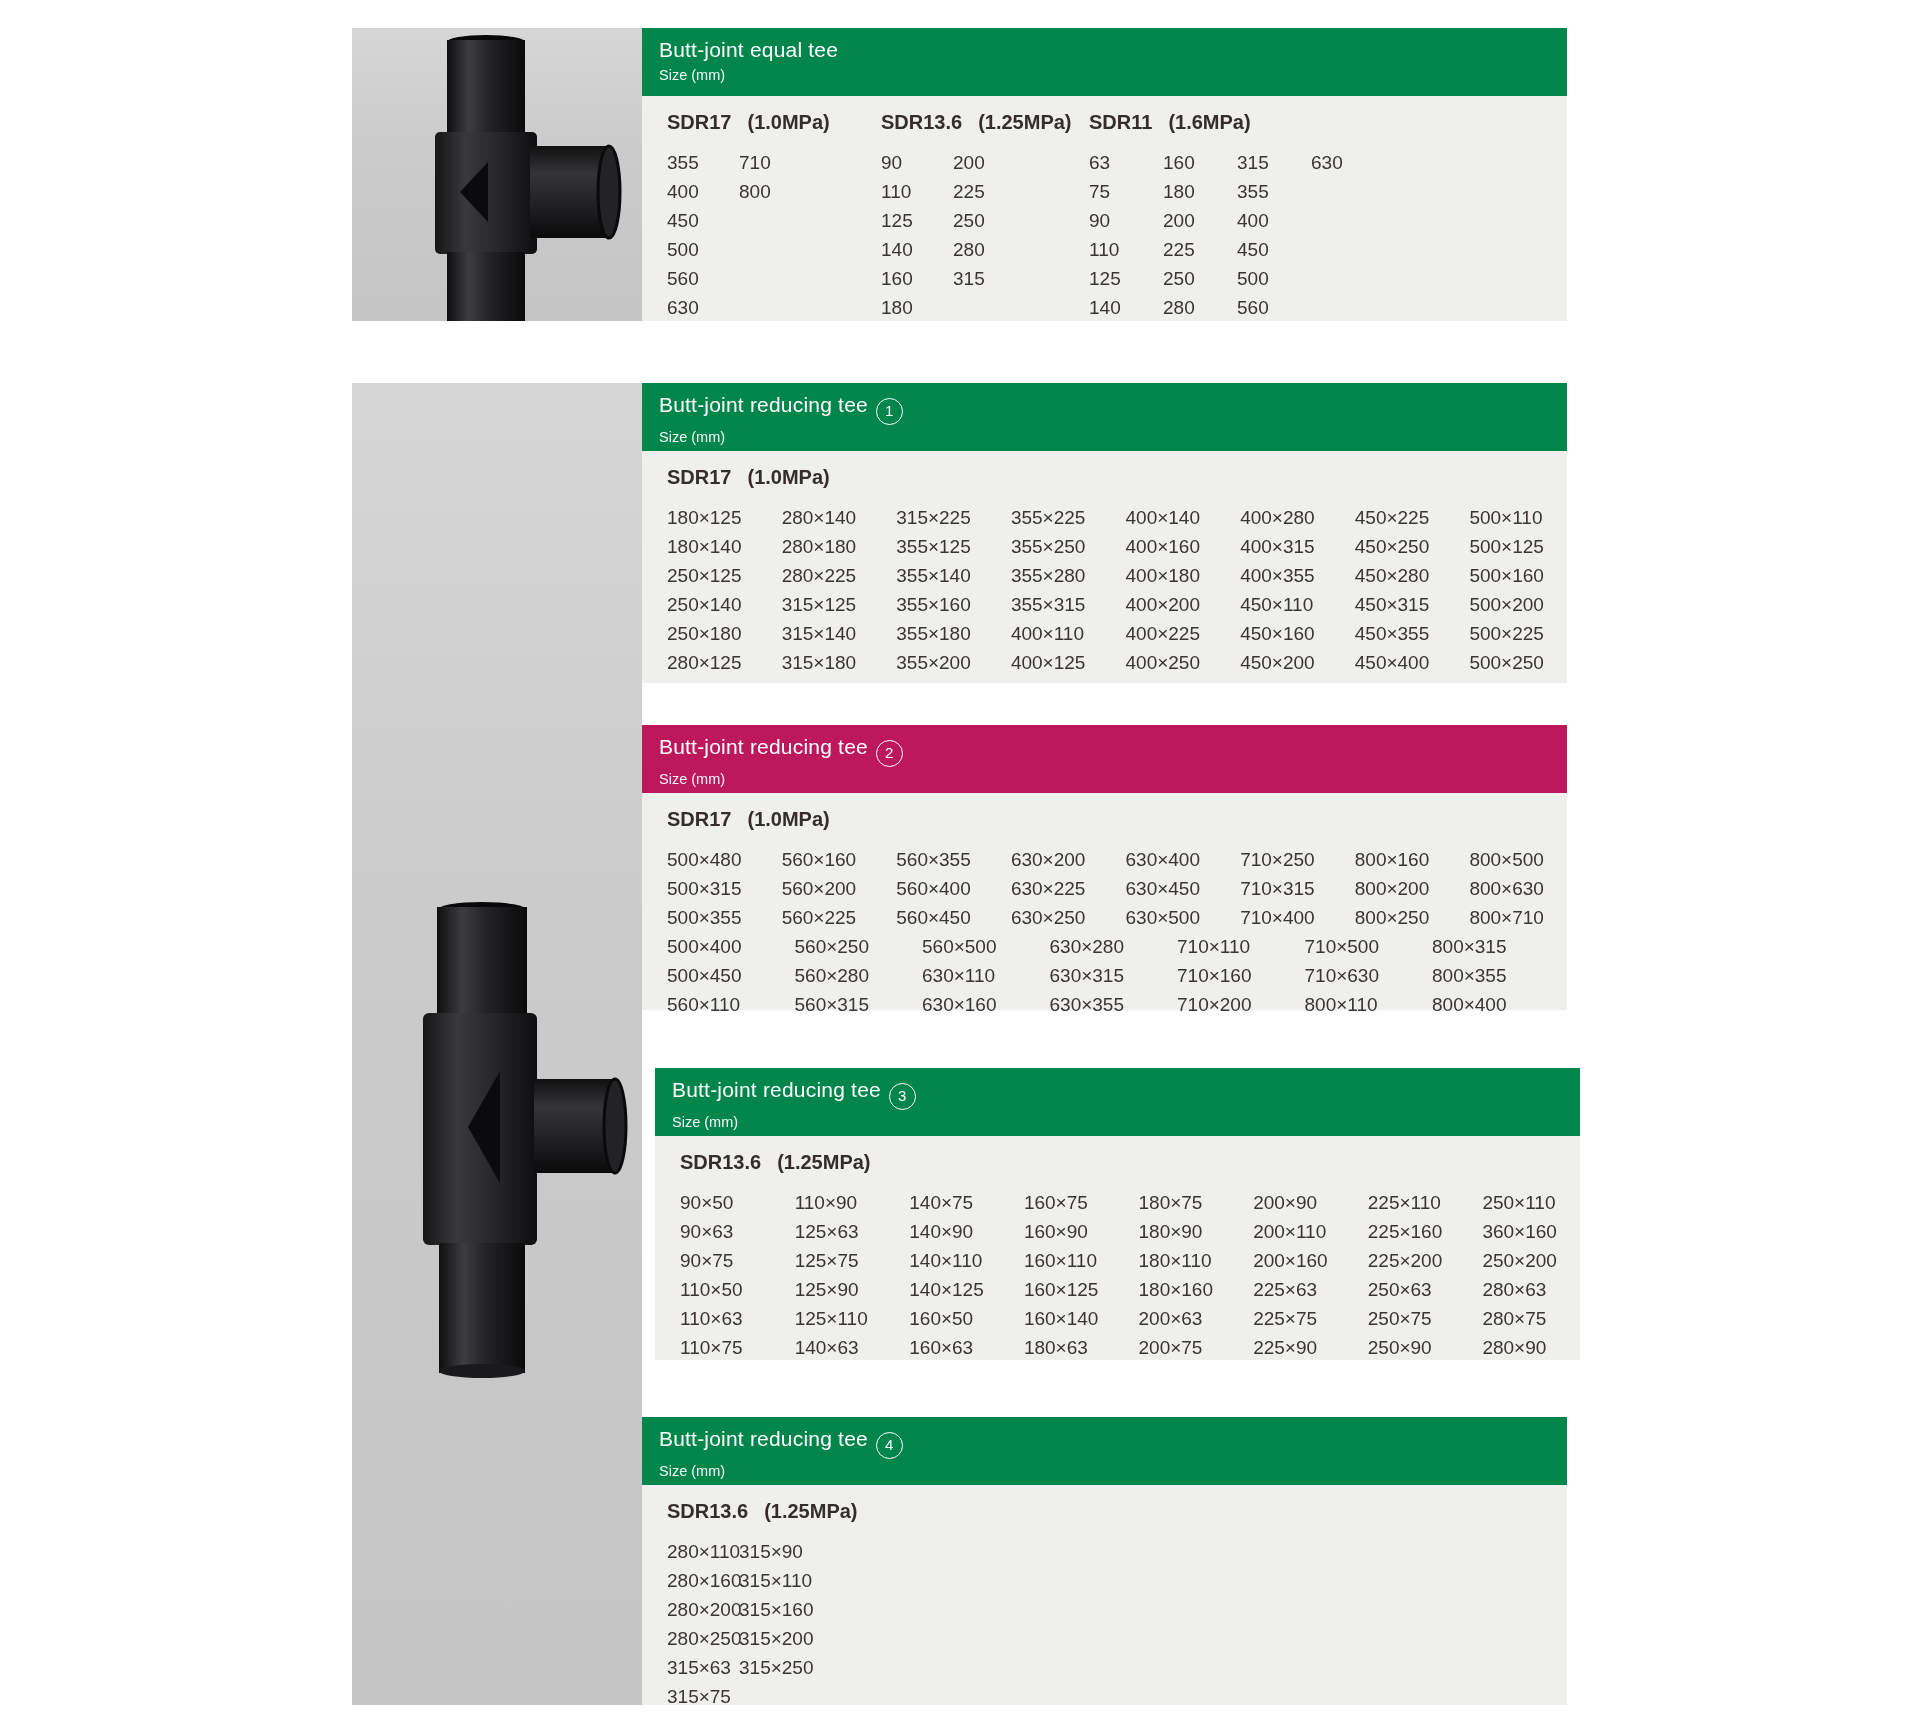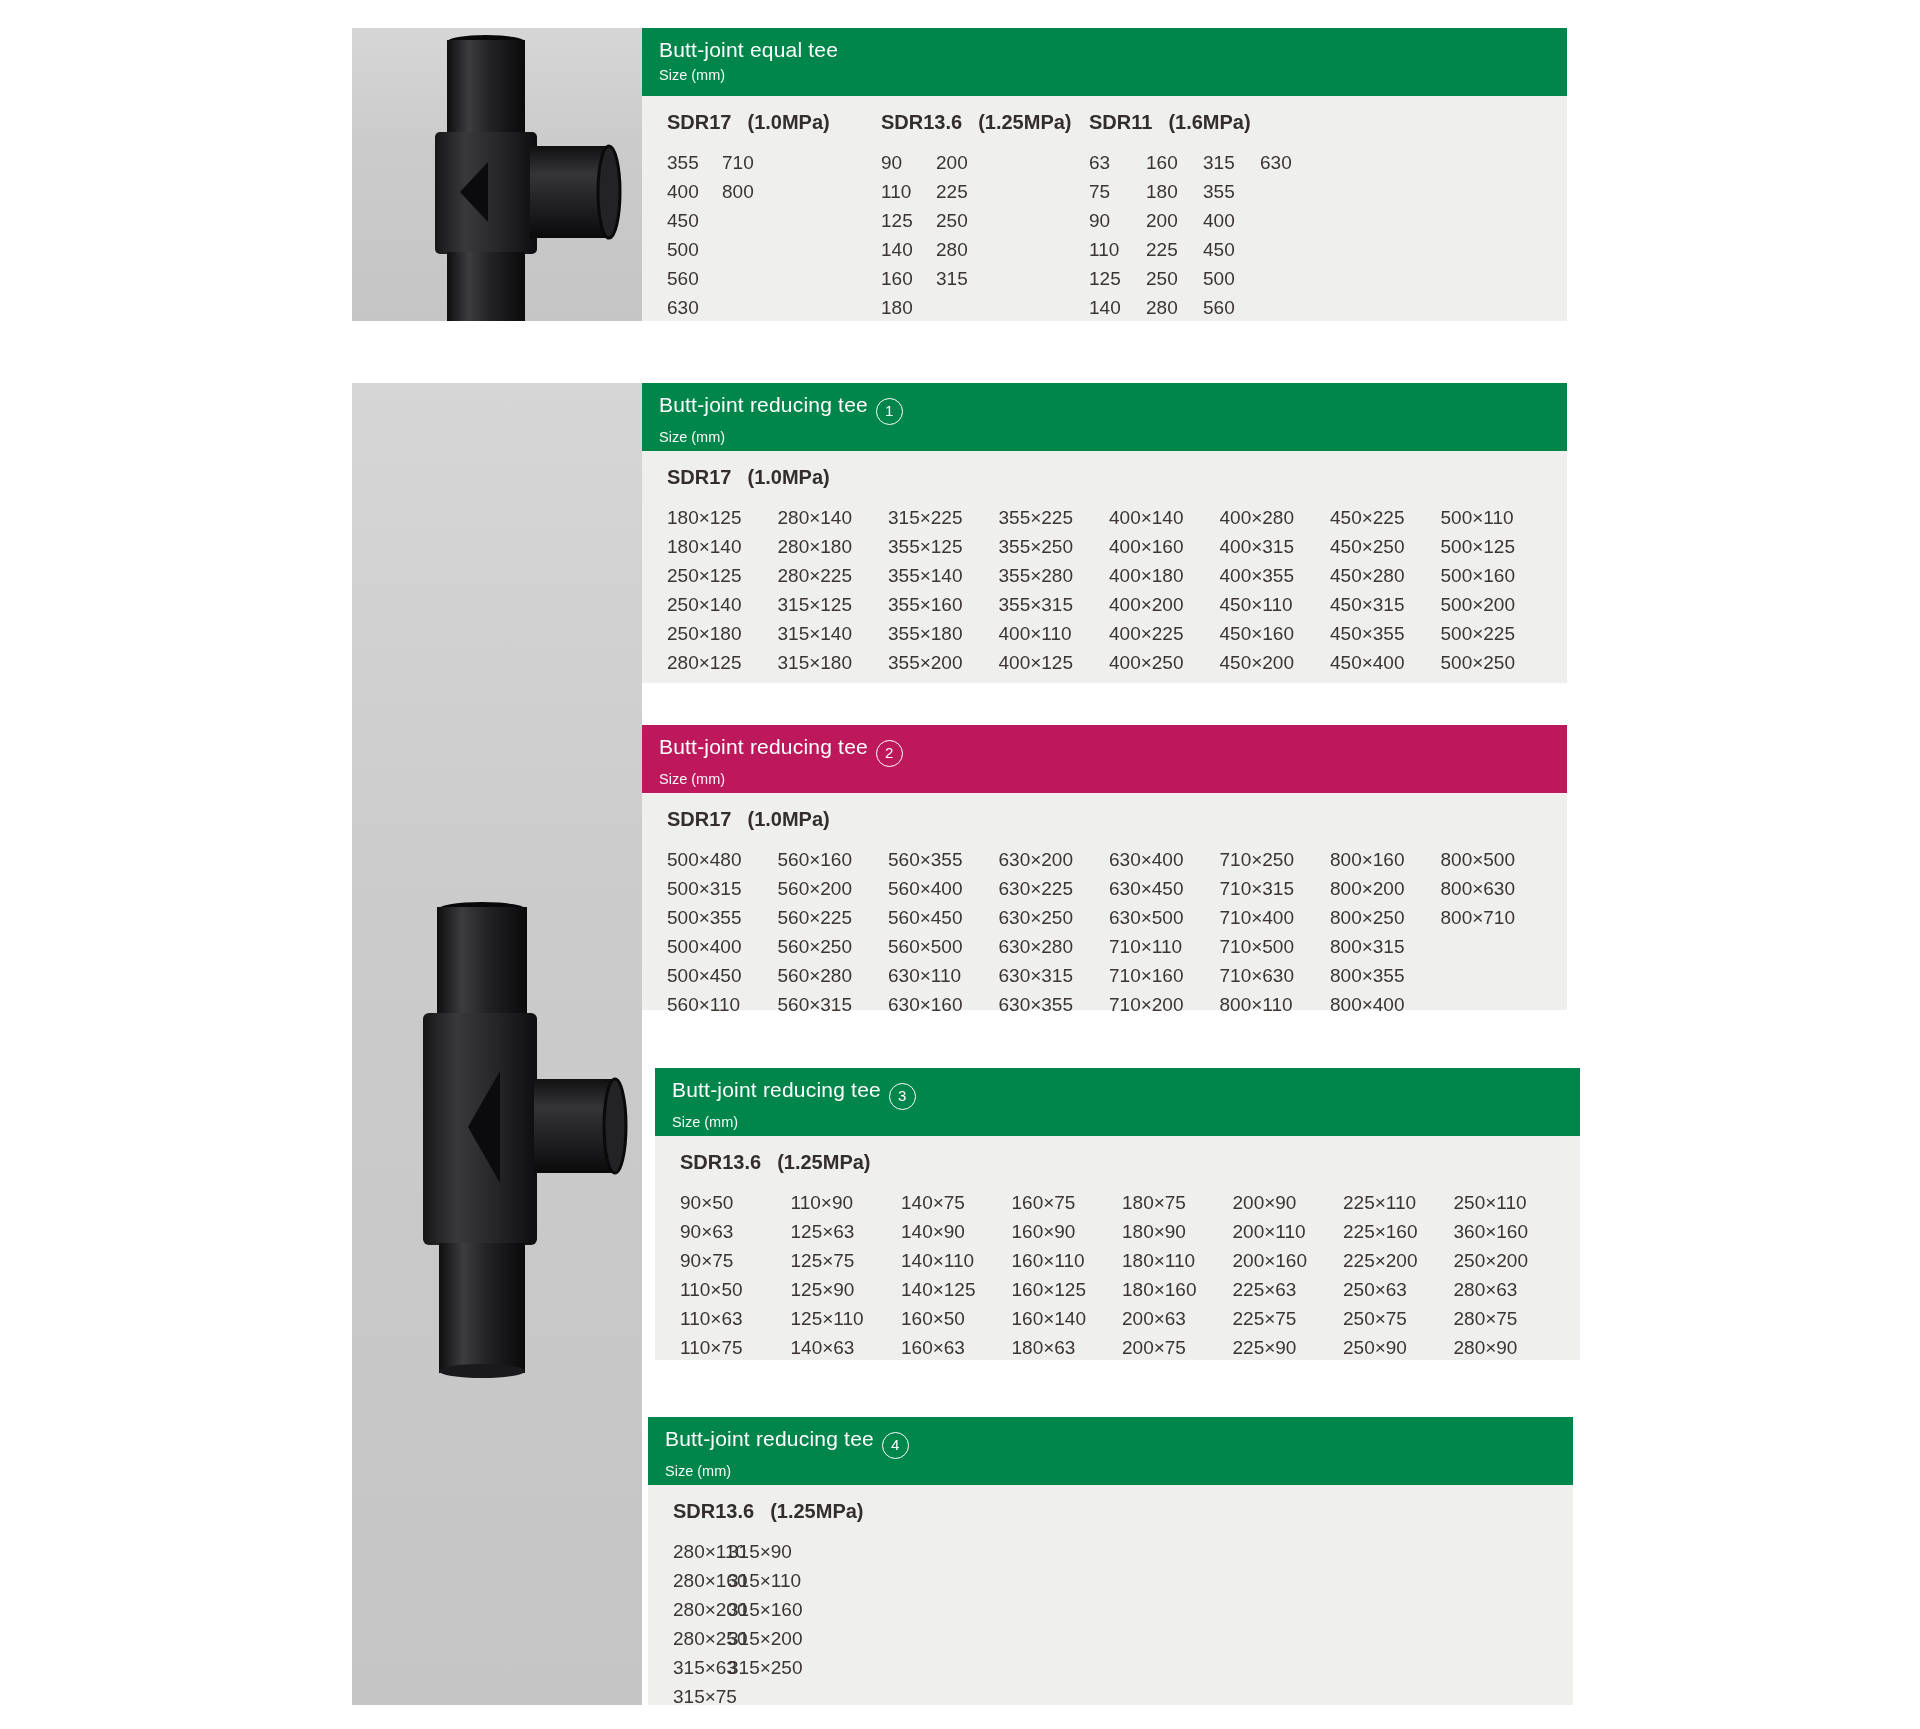--- a/index.html
+++ b/index.html
@@ -12,40 +12,40 @@
   #photo-panel-1{top:28px;height:293px;}
   #photo-panel-2{top:383px;height:1322px;}
   .photo-panel svg{display:block;width:100%;height:100%;}
 
   
   .content{position:absolute;left:642px;width:925px;}
   #section-1{top:28px;}
   #section-2{top:383px;}
   #section-3{top:725px;}
   #section-4{top:1068px;padding-left:13px;}
-  #section-5{top:1417px;padding-left:6px;}
+  #section-5{top:1417px;}
 
   .ghead{height:68px;box-sizing:border-box;padding:9px 0 0 17px;color:#ffffff;}
   .ghead .title{font-size:21px;font-weight:500;letter-spacing:.2px;line-height:26px;}
   .ghead .subtitle{font-size:14.5px;margin-top:4px;opacity:.96;}
   .badge{display:inline-flex;align-items:center;justify-content:center;
          width:25px;height:25px;border:1.5px solid #ffffff;border-radius:50%;
          font-size:15px;margin-left:8px;vertical-align:-4px;}
 
   .tbody{background:#efefed;box-sizing:border-box;padding:12px 0 0 25px;position:relative;}
   #section-1 .tbody{height:225px;}
   #section-2 .tbody{height:232px;}
   #section-3 .tbody{height:217px;}
   #section-4 .tbody{height:224px;}
   #section-5 .tbody{height:220px;}
 
   .spec{font-size:20px;font-weight:bold;color:#332e2b;line-height:28px;margin-bottom:12px;}
   .spec .press{margin-left:16px;}
 
-  .trow{display:flex;height:29px;align-items:center;}
+  .trow{display:flex;height:29px;align-items:center;gap:17px;}
   .tcell{font-size:19px;color:#3a3533;white-space:nowrap;}
   .grid-8 .tcell{width:110.5px;}
   .grid-2 .tcell{width:55px;}
   .grid-4 .tcell{width:57px;}
 
   
   .groups{position:relative;height:180px;}
   .group{position:absolute;top:0;}
   .group-1{left:0;}
   .group-2{left:214px;}

